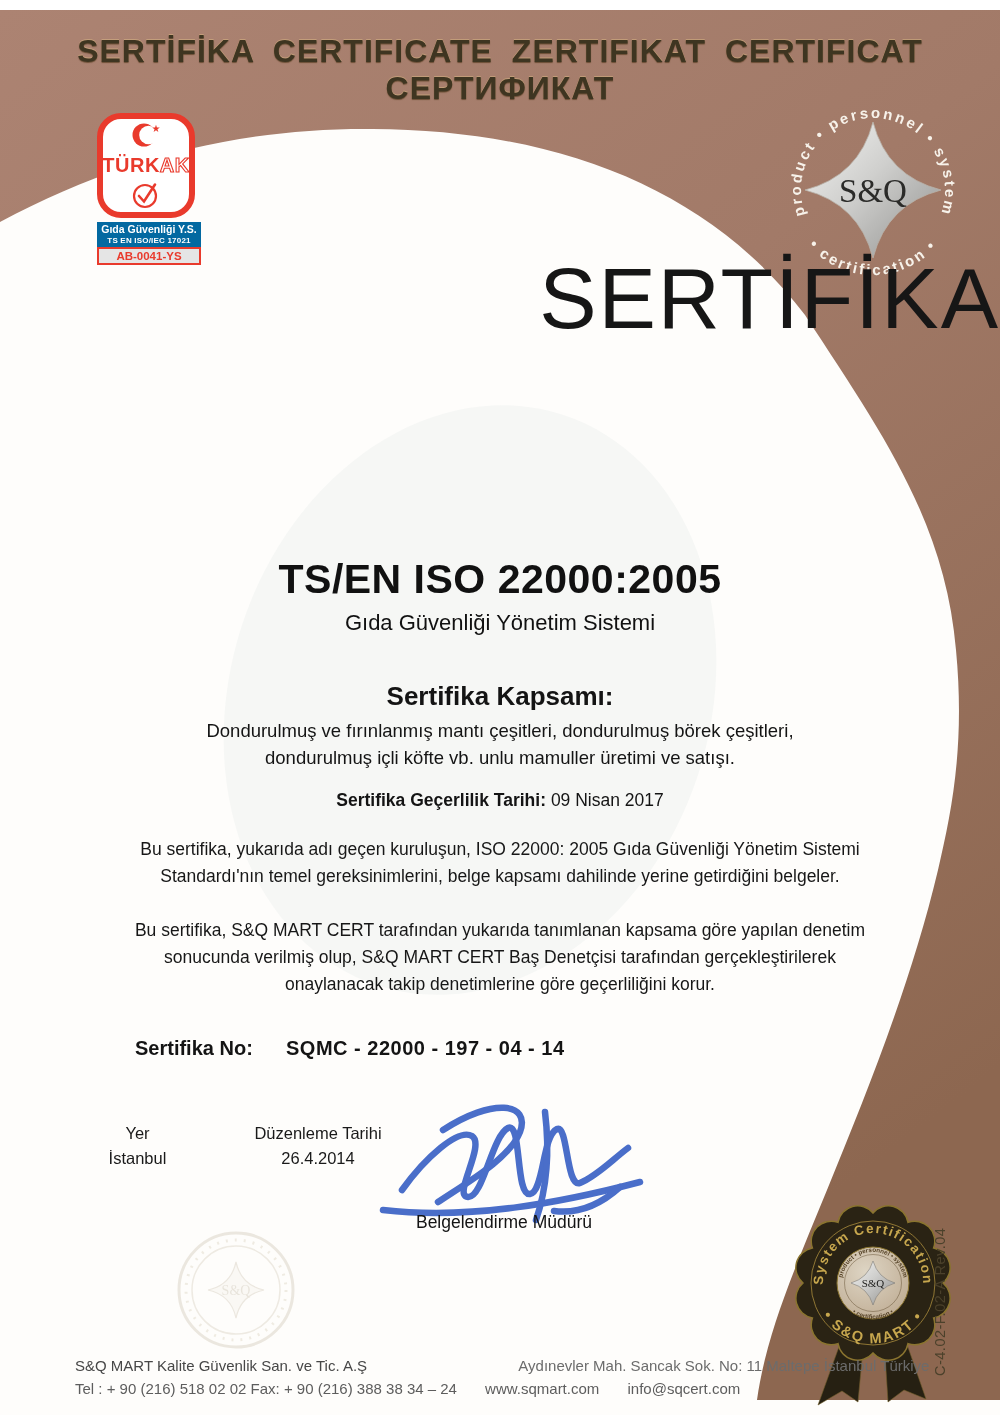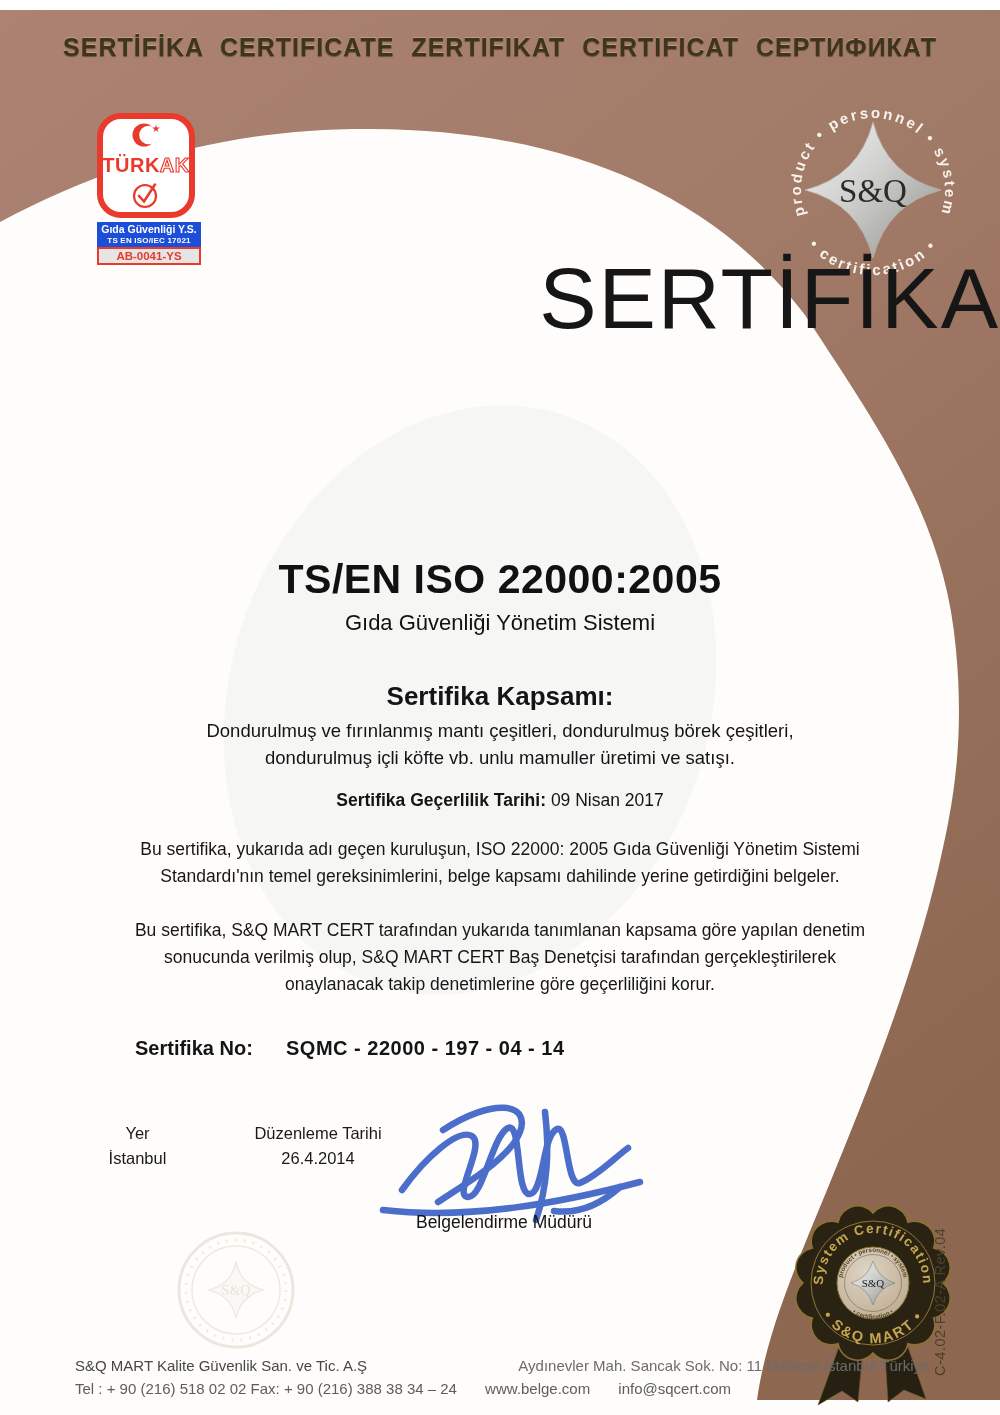--- a/index.html
+++ b/index.html
@@ -2,31 +2,31 @@
 <html><head>
 <meta charset="utf-8">
 <style>
   html,body{margin:0;padding:0;background:#ffffff;}
   #page{position:relative;width:1000px;height:1415px;margin:0 auto;overflow:hidden;
         background:#ffffff;font-family:"Liberation Sans",sans-serif;}
   #bg{position:absolute;left:0;top:0;z-index:0;}
   .abs{position:absolute;z-index:2;}
 
   .banner{top:33px;left:0;width:1000px;text-align:center;font-weight:700;
-          font-size:25px;letter-spacing:1px;word-spacing:9px;color:#3e3521;
+          font-size:32px;letter-spacing:1px;word-spacing:9px;color:#3e3521;
           text-shadow:0 1px 1px rgba(60,40,10,0.55), 0 -1px 0 rgba(255,225,150,0.30);}
 
   
   .tk-badge{left:97px;top:113px;width:86px;height:88px;background:#fff;
             border:6px solid #e93a2c;border-radius:24px;display:flex;flex-direction:column;
             align-items:center;justify-content:space-between;padding:3px 0 2px 0;}
   .tk-name{font-size:20px;font-weight:700;letter-spacing:.5px;line-height:18px;}
   .tk-name .solid{color:#e93a2c;}
   .tk-name .outline{color:#ffffff;-webkit-text-stroke:1.1px #e93a2c;}
-  .tk-box1{left:97px;top:222px;width:104px;background:#1d4ed8;color:#fff;text-align:center;
+  .tk-box1{left:97px;top:222px;width:104px;background:#0369a1;color:#fff;text-align:center;
            padding:2px 0 2px 0;line-height:11px;}
   .tk-box1 .l1{font-size:10.5px;font-weight:700;}
   .tk-box1 .l2{font-size:8px;font-weight:600;letter-spacing:.2px;}
   .tk-box2{left:97px;top:247px;width:100px;background:#e5e5e5;border:2px solid #e93a2c;
            color:#e93a2c;text-align:center;font-size:11.5px;font-weight:700;padding:1px 0;}
 
   .title{top:249px;left:0;width:1000px;text-align:right;font-size:86px;font-weight:400;
          letter-spacing:2px;color:#161616;}
 
   .company{top:414px;left:0;width:1000px;text-align:center;color:#141414;}
@@ -239,18 +239,18 @@
 
   <div class="abs doc-code">C-4.02-F.02-A Rev.04</div>
 
   <div class="abs footer">
     <div class="f1">
       <span class="f-company">S&amp;Q MART Kalite Güvenlik San. ve Tic. A.Ş</span>
       <span class="f-addr">Aydınevler Mah. Sancak Sok. No: 11 Maltepe  İstanbul Türkiye</span>
     </div>
     <div class="f2">
       <span>Tel : + 90 (216) 518 02 02  Fax: + 90 (216) 388 38 34 – 24</span>
-      <span>www.belge.com</span>
+      <span>www.sqmart.com</span>
       <span>info@sqcert.com</span>
     </div>
   </div>
 
 </div>
 
 </body></html>

